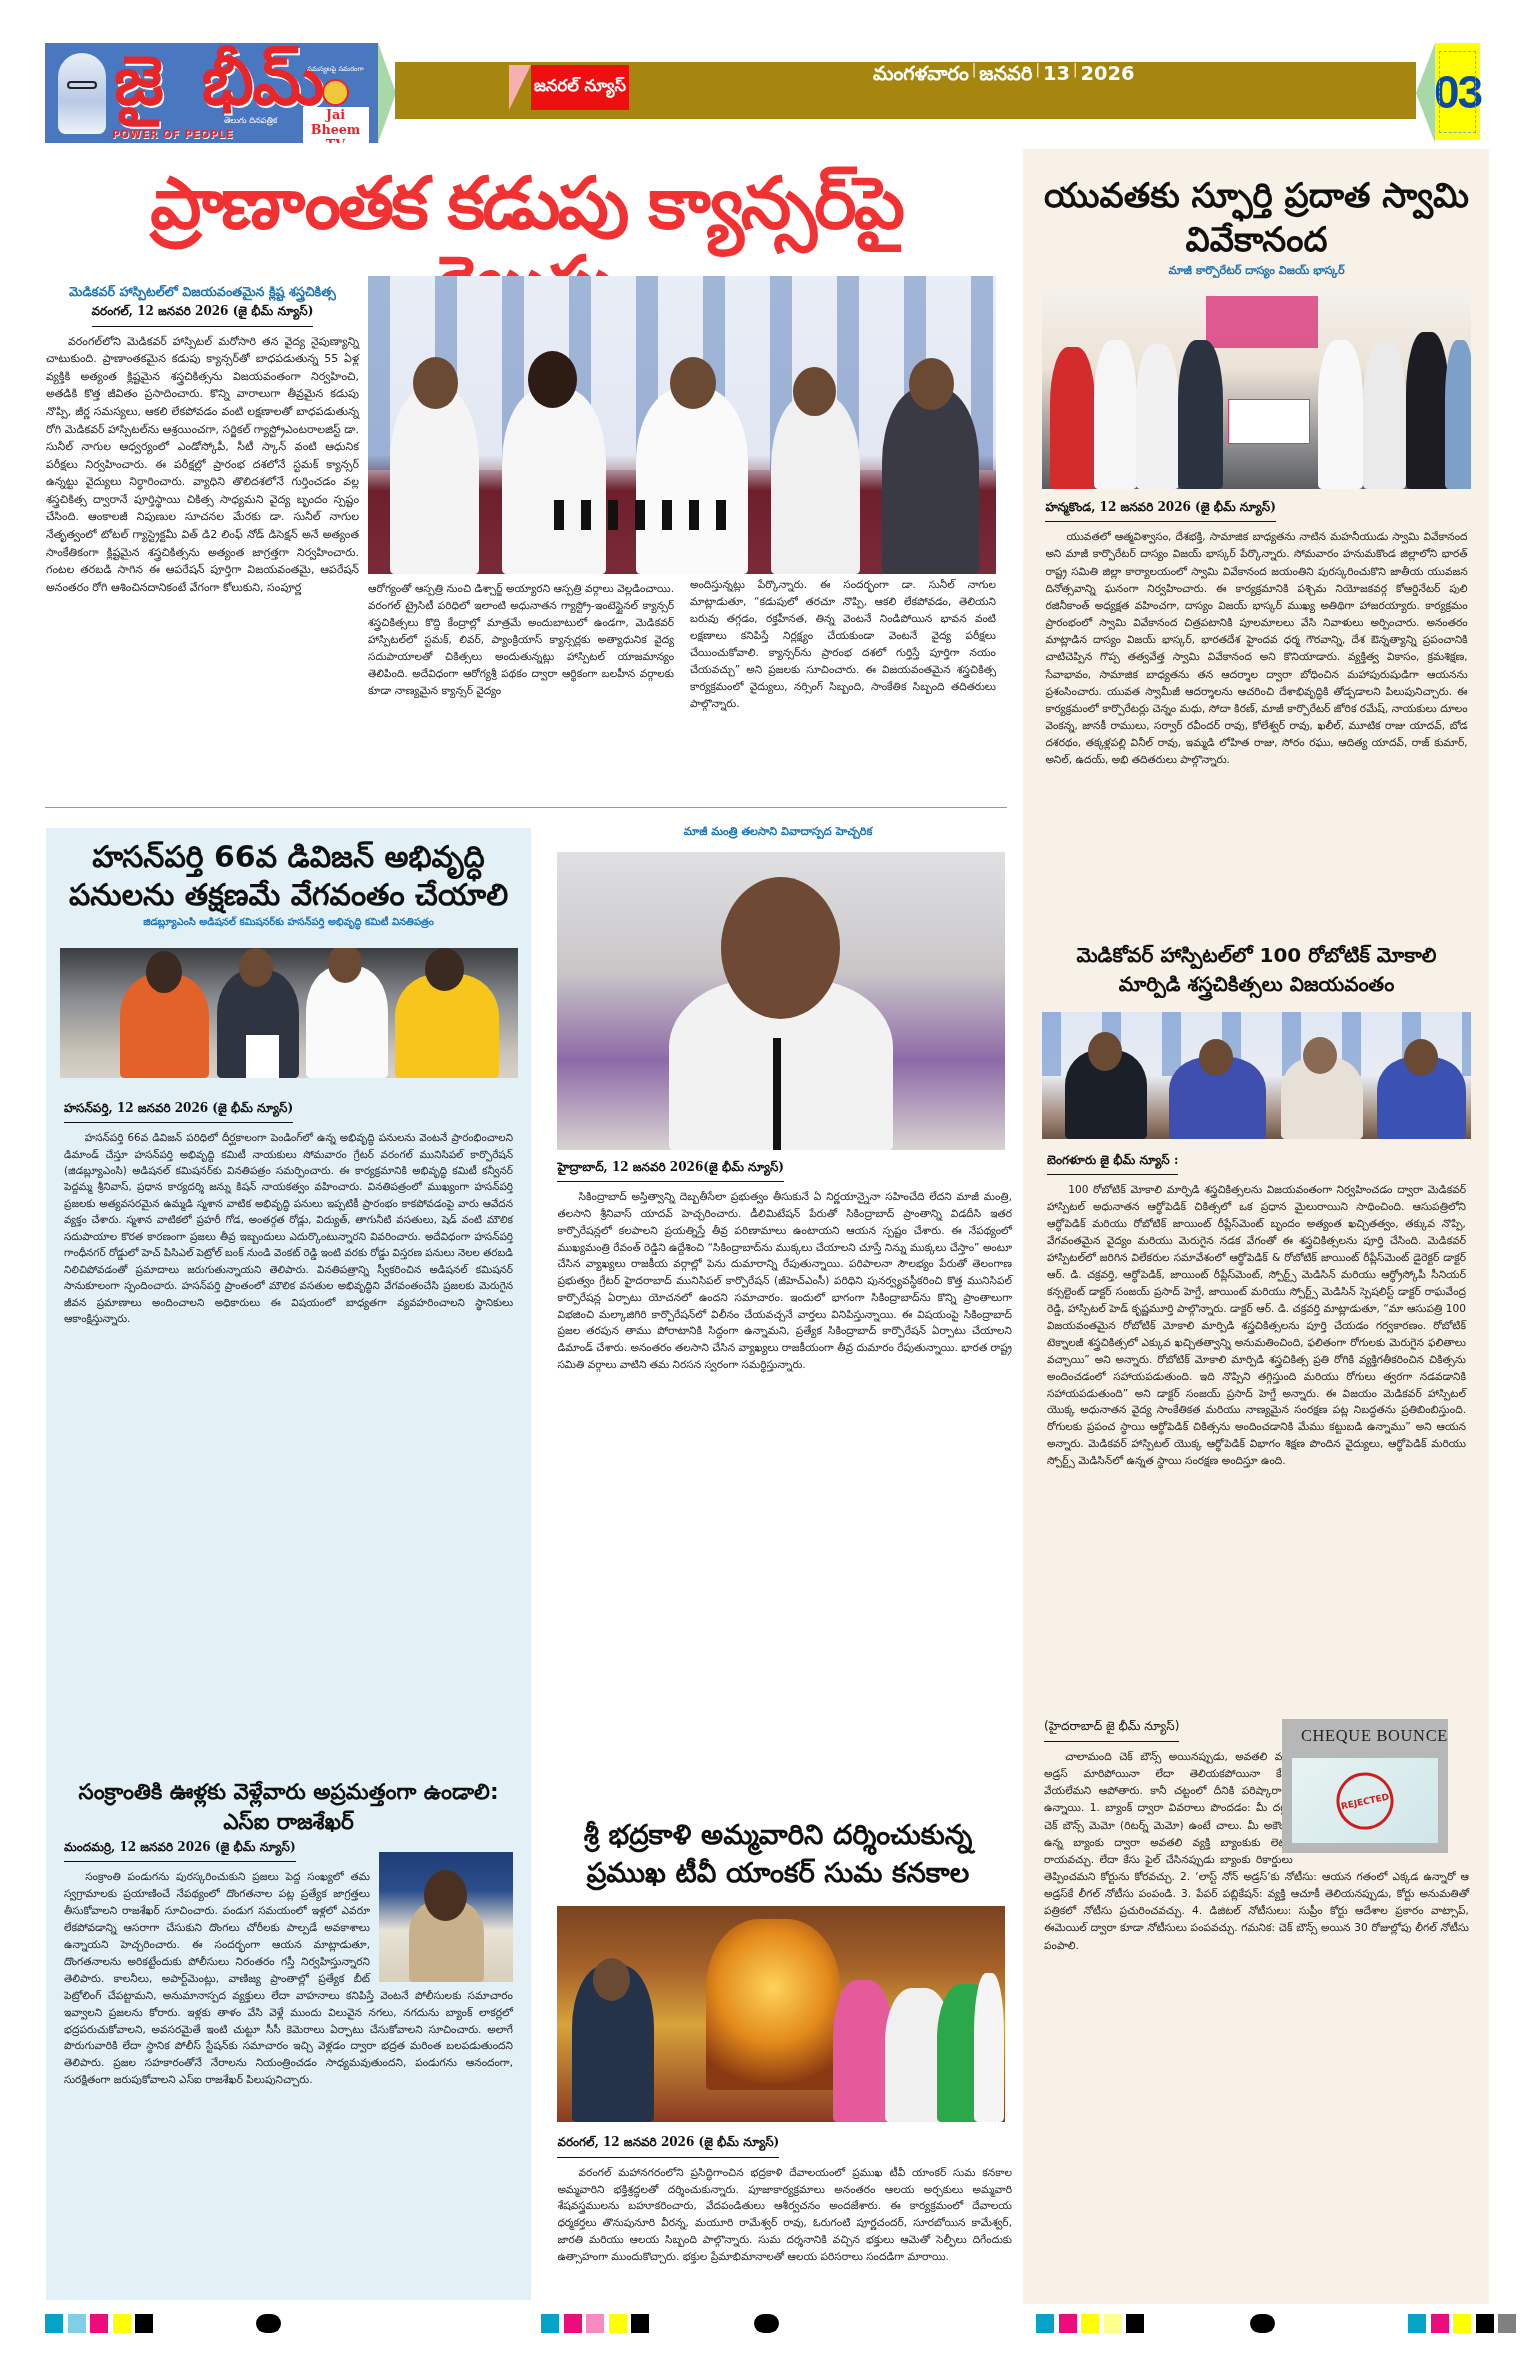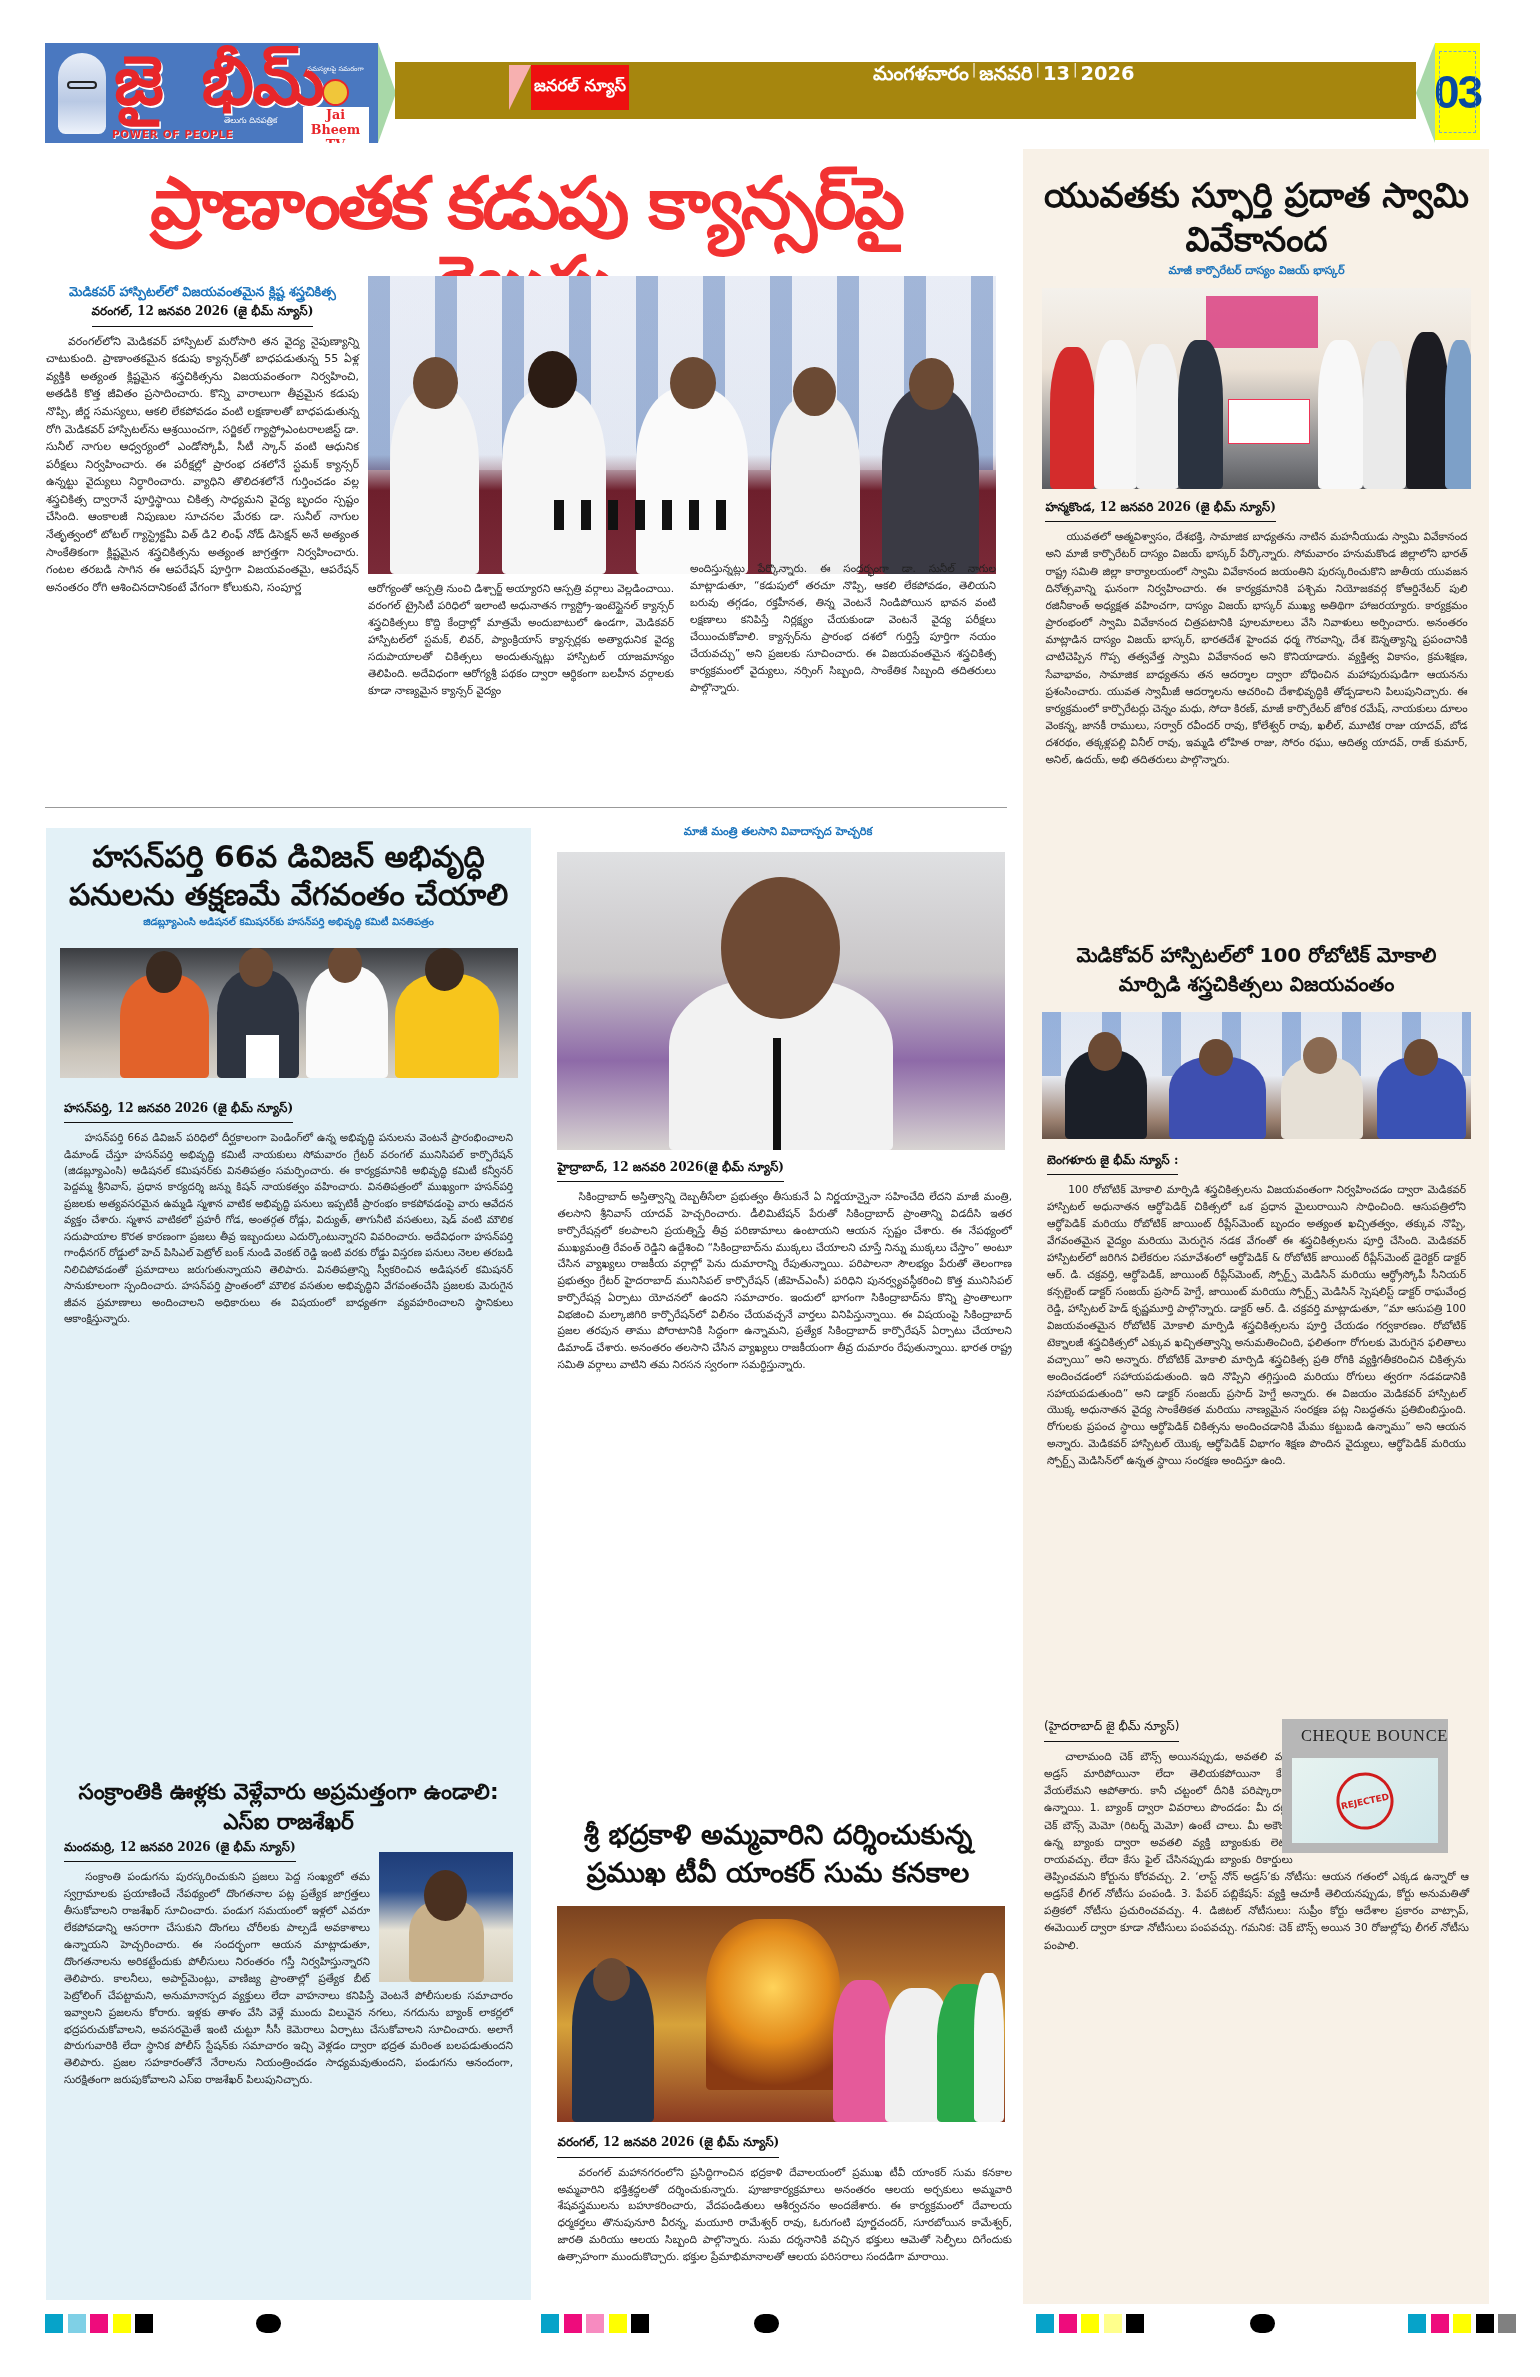--- a/index.html
+++ b/index.html
@@ -111,21 +111,21 @@
   <div class="person" style="left:403px; width:89px; height:179px; background:#f0f0f0;"></div>
     <div class="head" style="left:425px; top:91px; width:43px; height:49px;"></div>
   <div class="person" style="left:514px; width:97px; height:186px; background:#3a3a44;"></div>
     <div class="head" style="left:541px; top:82px; width:45px; height:52px;"></div>
   <div style="position:absolute; left:186px; top:224px; width:179px; height:30px; background:repeating-linear-gradient(90deg,#111 0 10.4px,transparent 10.4px 27px);"></div>
 </div>
 
 <div class="story" style="left:368px; top:580px; width:306px;">
   <p class="body" style="text-indent:0; font-size:10.6px;">ఆరోగ్యంతో ఆస్పత్రి నుంచి డిశ్చార్జ్ అయ్యారని ఆస్పత్రి వర్గాలు వెల్లడించాయి. వరంగల్ ట్రైసిటీ పరిధిలో ఇలాంటి అధునాతన గ్యాస్ట్రో-ఇంటెస్టైనల్ క్యాన్సర్ శస్త్రచికిత్సలు కొద్ది కేంద్రాల్లో మాత్రమే అందుబాటులో ఉండగా, మెడికవర్ హాస్పిటల్‌లో స్టమక్, లివర్, ప్యాంక్రియాస్ క్యాన్సర్లకు అత్యాధునిక వైద్య సదుపాయాలతో చికిత్సలు అందుతున్నట్లు హాస్పిటల్ యాజమాన్యం తెలిపింది. అదేవిధంగా ఆరోగ్యశ్రీ పథకం ద్వారా ఆర్థికంగా బలహీన వర్గాలకు కూడా నాణ్యమైన క్యాన్సర్ వైద్యం</p>
 </div>
-<div class="story" style="left:690px; top:560px; width:306px;">
+<div class="story" style="left:690px; top:576px; width:306px;">
   <p class="body" style="text-indent:0; font-size:10.6px;">అందిస్తున్నట్లు పేర్కొన్నారు. ఈ సందర్భంగా డా. సునీల్ నాగుల మాట్లాడుతూ, “కడుపులో తరచూ నొప్పి, ఆకలి లేకపోవడం, తెలియని బరువు తగ్గడం, రక్తహీనత, తిన్న వెంటనే నిండిపోయిన భావన వంటి లక్షణాలు కనిపిస్తే నిర్లక్ష్యం చేయకుండా వెంటనే వైద్య పరీక్షలు చేయించుకోవాలి. క్యాన్సర్‌ను ప్రారంభ దశలో గుర్తిస్తే పూర్తిగా నయం చేయవచ్చు” అని ప్రజలకు సూచించారు. ఈ విజయవంతమైన శస్త్రచికిత్స కార్యక్రమంలో వైద్యులు, నర్సింగ్ సిబ్బంది, సాంకేతిక సిబ్బంది తదితరులు పాల్గొన్నారు.</p>
 </div>
 
 <div class="col-rule-h"></div>
 
 <div class="cream-box"></div>
 
 <div class="story" style="left:1029px; top:173px; width:455px;">
   <div class="headline" style="font-size:34px; line-height:1.3;">యువతకు స్ఫూర్తి ప్రదాత స్వామి వివేకానంద</div>
   <div class="subhead" style="font-size:11.2px; margin-top:3px;">మాజీ కార్పొరేటర్ దాస్యం విజయ్ భాస్కర్</div>

